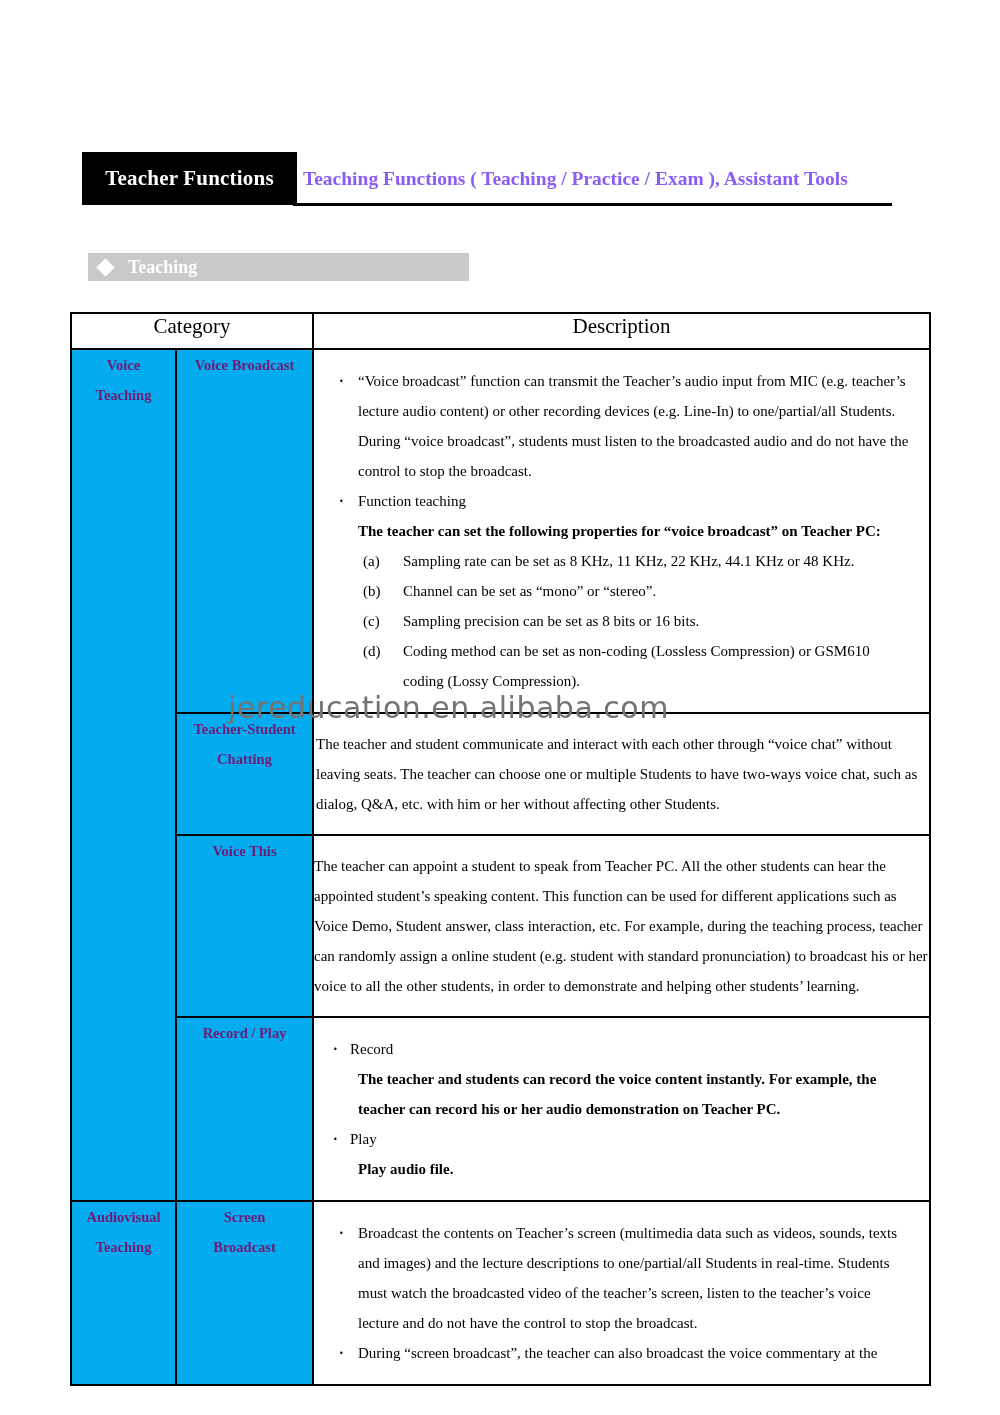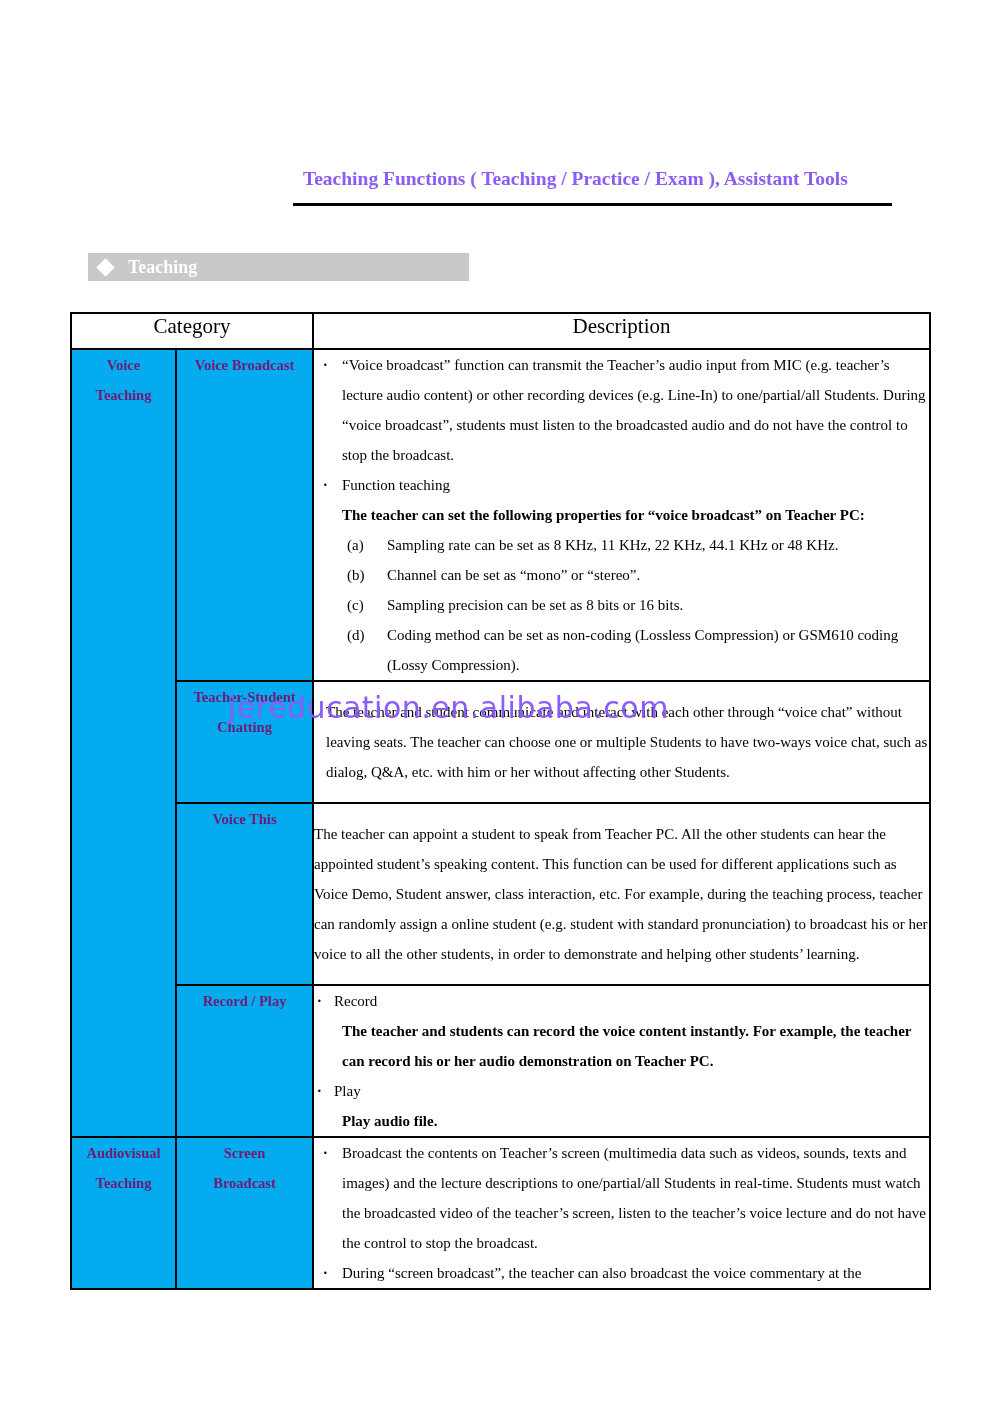--- a/index.html
+++ b/index.html
@@ -133,21 +133,21 @@
   }
 
   
   .desc-cell {
     background: #ffffff;
     font-size: 15px;
     line-height: 30px;
     padding: 5px 8px 8px 8px;
   }
 
-  .bullet-list { margin: 0; padding: 0; list-style: none; }
+  .bullet-list { margin: 16px; padding: 0; list-style: none; }
   .bullet-item {
     position: relative;
     padding-left: 28px;
     margin: 0;
   }
   .bullet-item::before {
     content: "\00B7";
     position: absolute;
     left: 8px;
     top: 0;
@@ -177,31 +177,32 @@
 
   .no-bullet-line { padding-left: 28px; }
 
   
   .watermark {
     position: absolute;
     left: 228px;
     top: 690px;
     font-family: "DejaVu Sans", "Liberation Sans", sans-serif;
     font-size: 30px;
-    color: #8b5cf6;
+    color: #737373;
     letter-spacing: 0.5px;
     white-space: nowrap;
     pointer-events: none;
     z-index: 50;
   }
 </style>
 </head>
 <body>
 
 <div class="page-header">
+  <div class="header-tag">Teacher Functions</div>
   <div class="header-subtitle">Teaching Functions ( Teaching / Practice / Exam ), Assistant Tools</div>
   <div class="header-rule"></div>
 </div>
 
 <div class="section-bar">
   <span class="diamond-icon"></span>
   <span class="section-bar-label">Teaching</span>
 </div>
 
 <table class="doc-table">
@@ -250,21 +251,21 @@
         </div>
       </td>
     </tr>
 
     <tr>
       <td class="cat-cell">
         <div>Teacher-Student</div>
         <div>Chatting</div>
       </td>
       <td class="desc-cell">
-        <p class="no-bullet-line" style="padding-left:12px">The teacher and student communicate and interact with each other through “voice chat” without leaving seats. The teacher can choose one or multiple Students to have two-ways voice chat, such as dialog, Q&amp;A, etc. with him or her without affecting other Students.</p>
+        <p class="no-bullet-line" style="padding-left:2px">The teacher and student communicate and interact with each other through “voice chat” without leaving seats. The teacher can choose one or multiple Students to have two-ways voice chat, such as dialog, Q&amp;A, etc. with him or her without affecting other Students.</p>
       </td>
     </tr>
 
     <tr>
       <td class="cat-cell">
         <div>Voice This</div>
       </td>
       <td class="desc-cell">
         <p class="no-bullet-line" style="padding-left:0">The teacher can appoint a student to speak from Teacher PC. All the other students can hear the appointed student’s speaking content. This function can be used for different applications such as Voice Demo, Student answer, class interaction, etc. For example, during the teaching process, teacher can randomly assign a online student (e.g. student with standard pronunciation) to broadcast his or her voice to all the other students, in order to demonstrate and helping other students’ learning.</p>
       </td>

